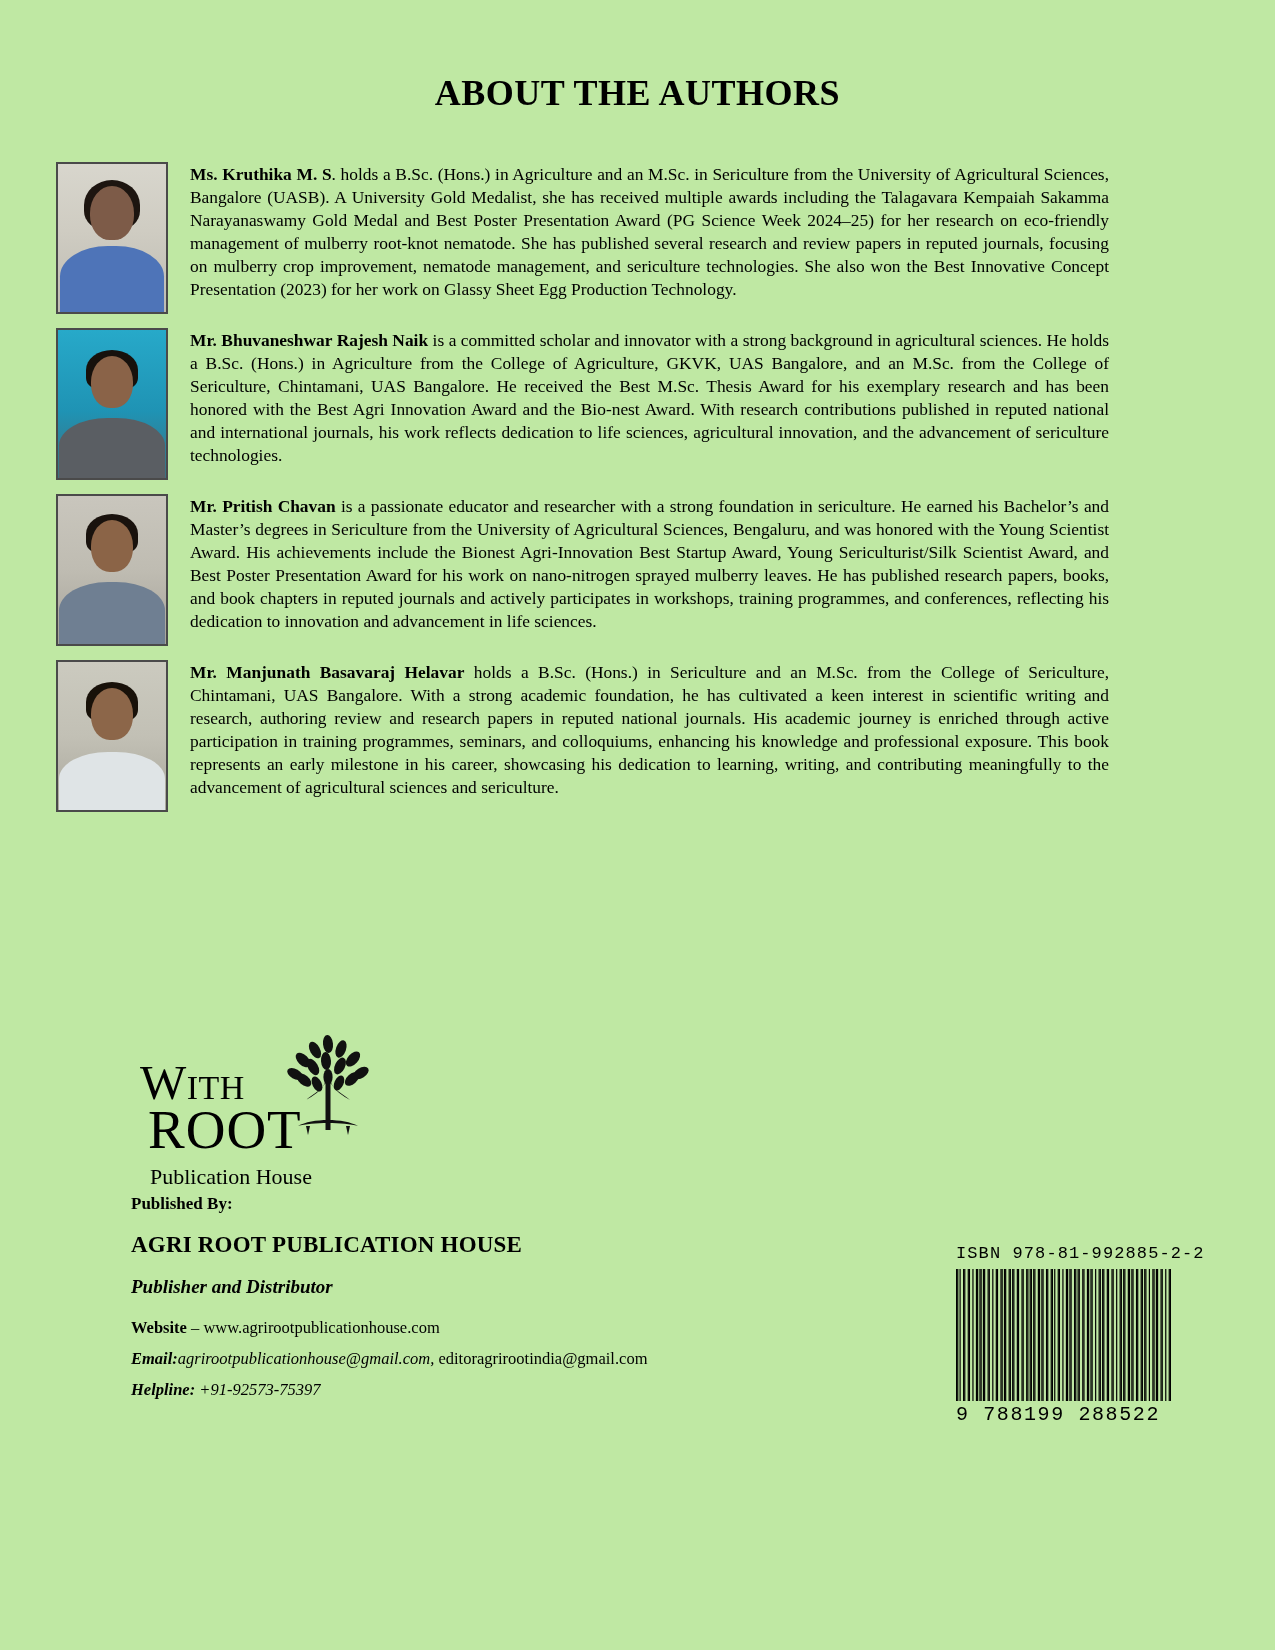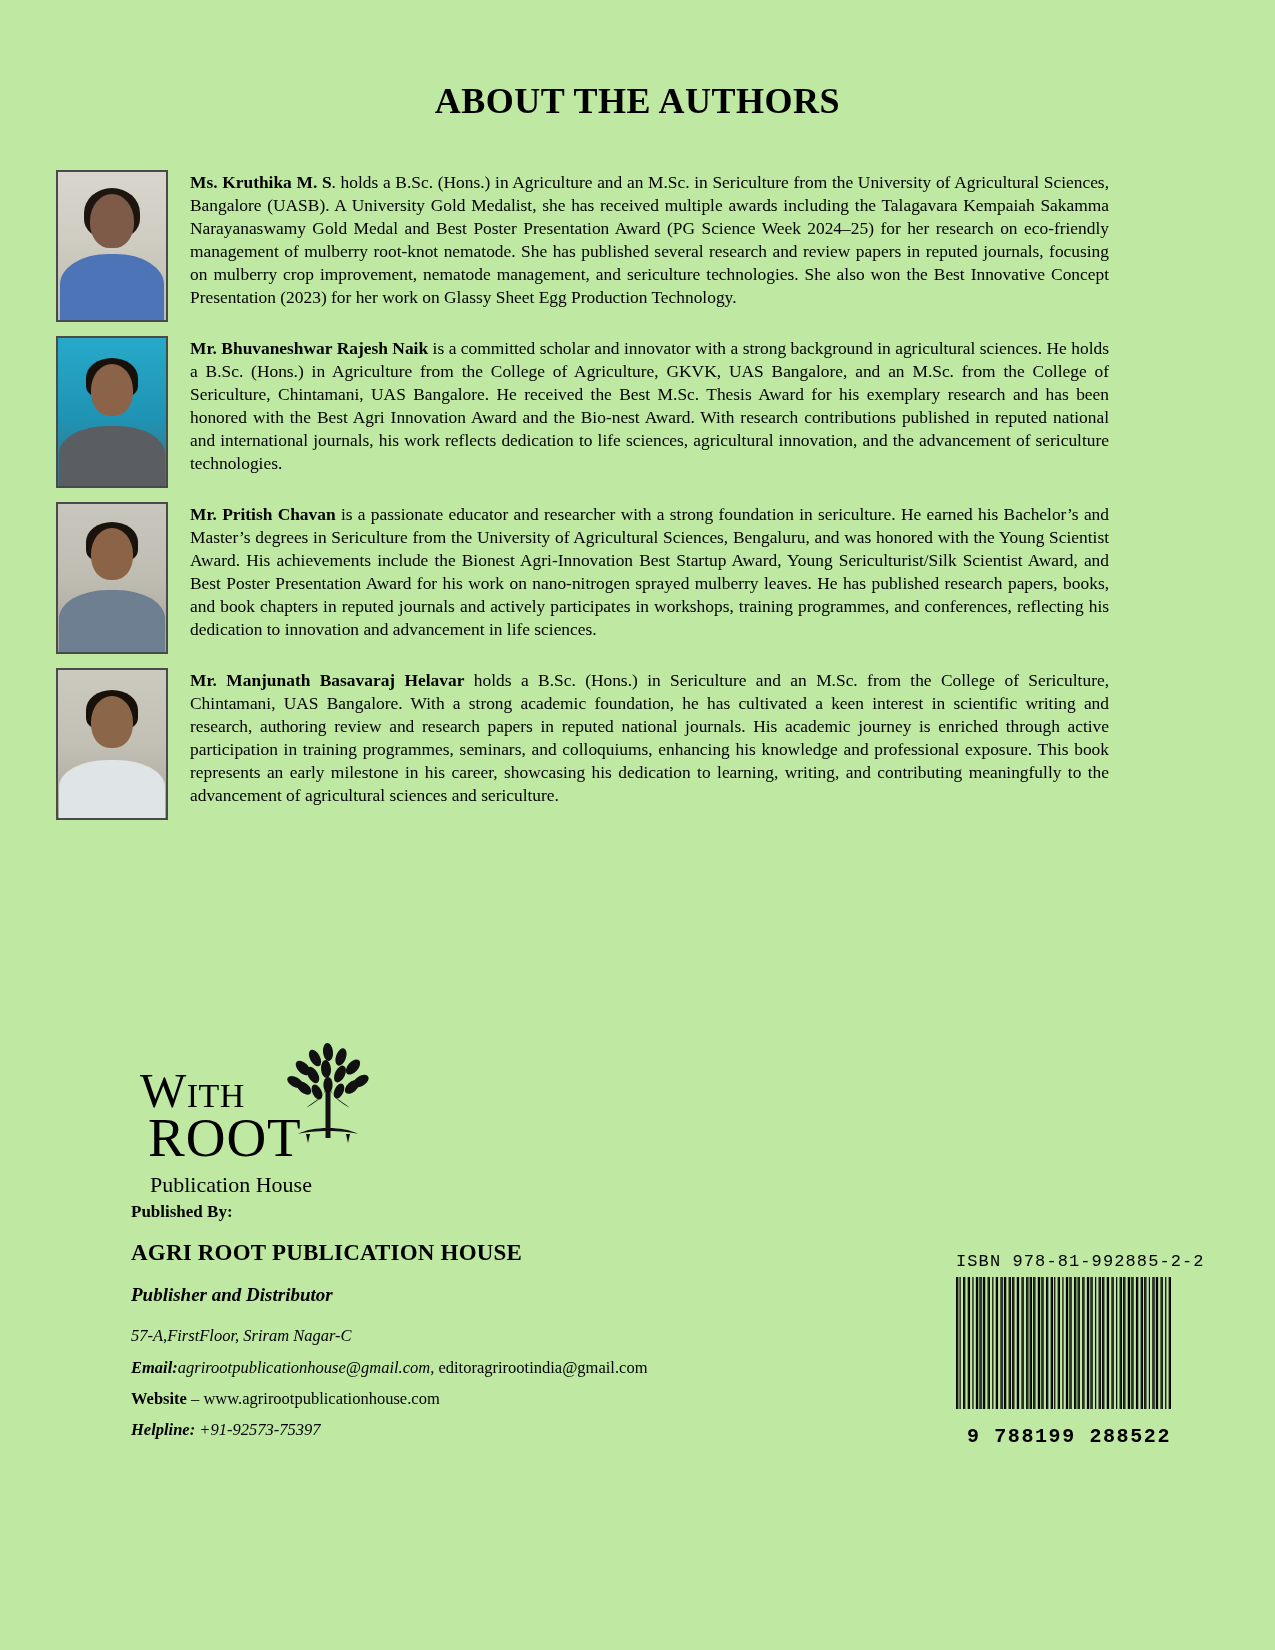--- a/index.html
+++ b/index.html
@@ -22,21 +22,21 @@
     box-sizing: border-box;
     padding: 0;
   }
 
   
   .page-title {
     text-align: center;
     font-size: 36px;
     font-weight: bold;
     letter-spacing: 0.5px;
-    margin: 12px;
+    margin: 4px;
     padding-top: 68px;
     font-family: "Liberation Serif", "DejaVu Serif", serif;
   }
 
   
   .authors {
     margin-top: 48px;
     padding-left: 56px;
     padding-right: 166px;
   }
@@ -217,24 +217,23 @@
   }
   .barcode {
     width: 215px;
     height: 132px;
     display: block;
   }
   .isbn-digits {
     font-family: "Liberation Mono", "DejaVu Sans Mono", monospace;
     font-size: 20px;
     letter-spacing: 1.6px;
-    text-align: right;
-    margin-top: 16px;
+    text-align: left;
+    margin-top: 2px;
     white-space: nowrap;
-    font-weight: bold;
   }
 </style>
 </head>
 <body>
 
 <div class="page">
 
   <h1 class="page-title">ABOUT THE AUTHORS</h1>
 
   <div class="authors">
@@ -307,23 +306,22 @@
       <div class="logo-agri">With</div>
       <div class="logo-root">ROOT</div>
       <div class="logo-tagline">Publication House</div>
     </div>
   </div>
 
   <div class="pub-block">
     <div class="pub-published-by">Published By:</div>
     <div class="pub-name">AGRI ROOT PUBLICATION HOUSE</div>
     <div class="pub-role">Publisher and Distributor</div>
-    <div class="pub-addr">57-A,FirstFloor, Sriram Nagar-C</div>
+    <div class="pub-line"><span class="lbl-plain">Website</span><span> – www.agrirootpublicationhouse.com</span></div>
     <div class="pub-line"><span class="lbl">Email:</span><span class="val-ital">agrirootpublicationhouse@gmail.com,</span><span> editoragrirootindia@gmail.com</span></div>
-    <div class="pub-line"><span class="lbl-plain">Website</span><span> – www.agrirootpublicationhouse.com</span></div>
     <div class="pub-line"><span class="lbl">Helpline:</span><span class="val-ital"> +91-92573-75397</span></div>
   </div>
 
   <div class="isbn-block">
     <div class="isbn-text">ISBN 978-81-992885-2-2</div>
     <svg class="barcode" id="barcode-svg" viewBox="0 0 215 132" preserveAspectRatio="none">
         <rect x="0.000" y="0" width="1.192" height="132" fill="#000000"></rect>
         <rect x="1.168" y="0" width="1.192" height="132" fill="#000000"></rect>
         <rect x="3.505" y="0" width="1.192" height="132" fill="#000000"></rect>
         <rect x="7.011" y="0" width="1.192" height="132" fill="#000000"></rect>

